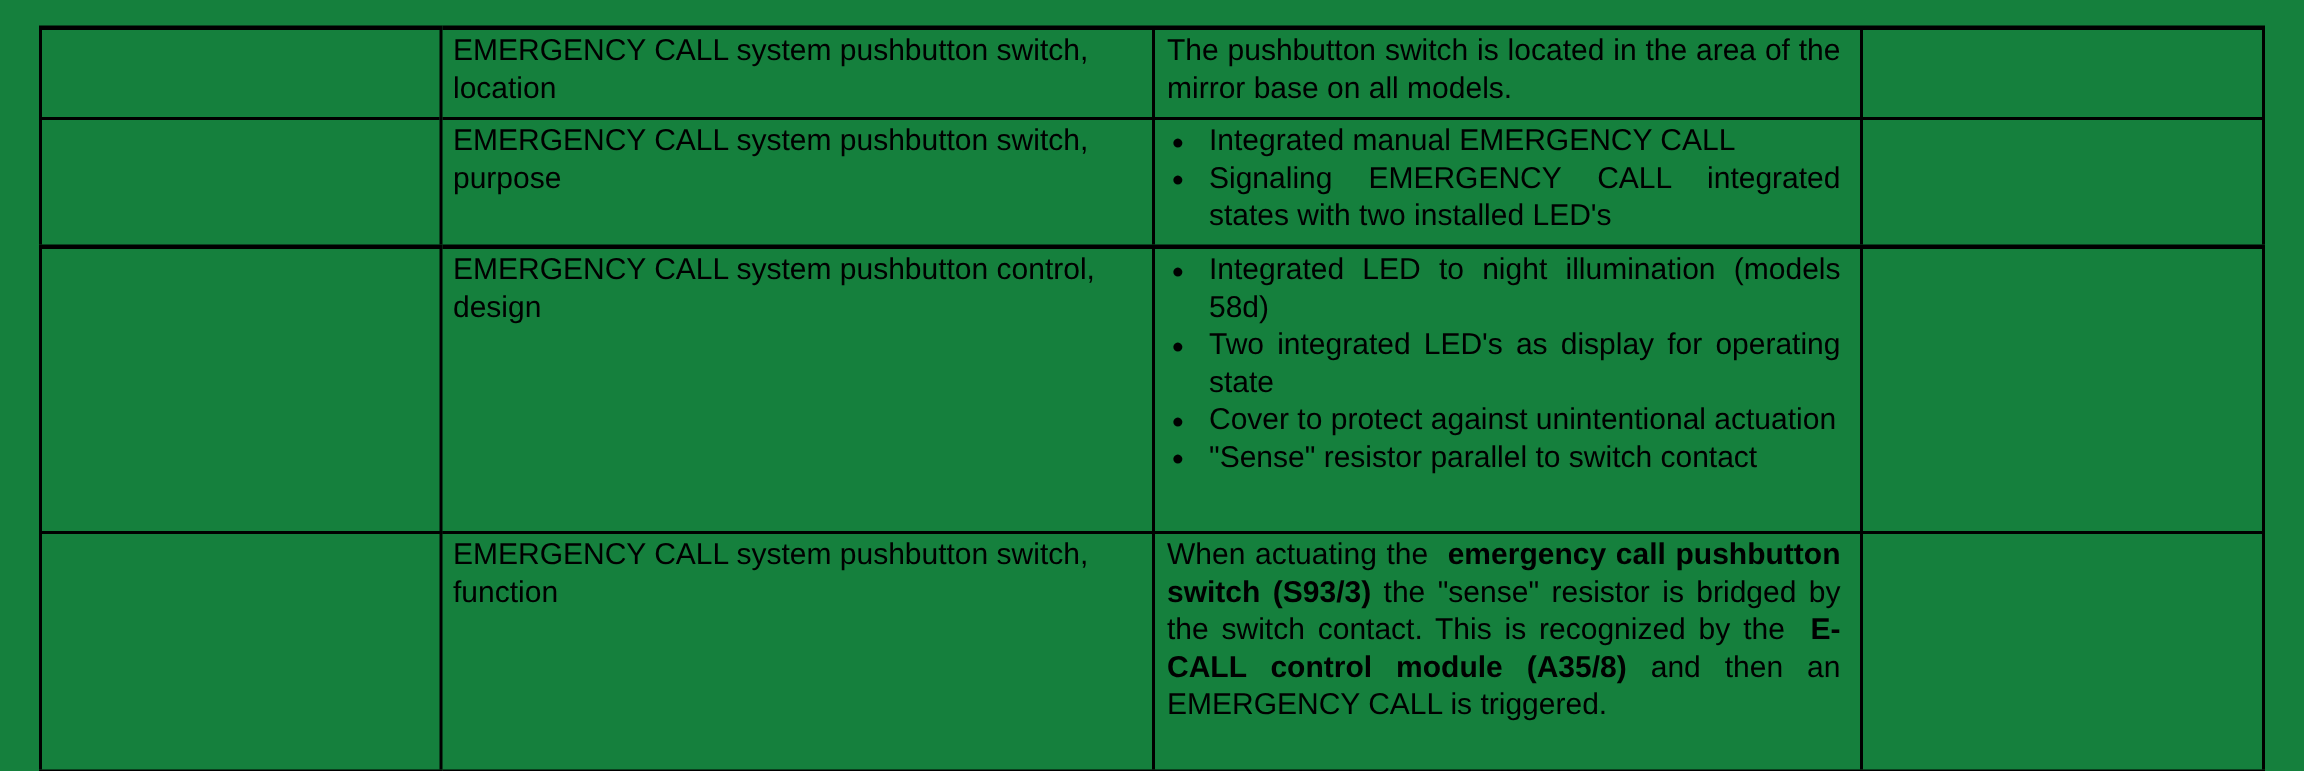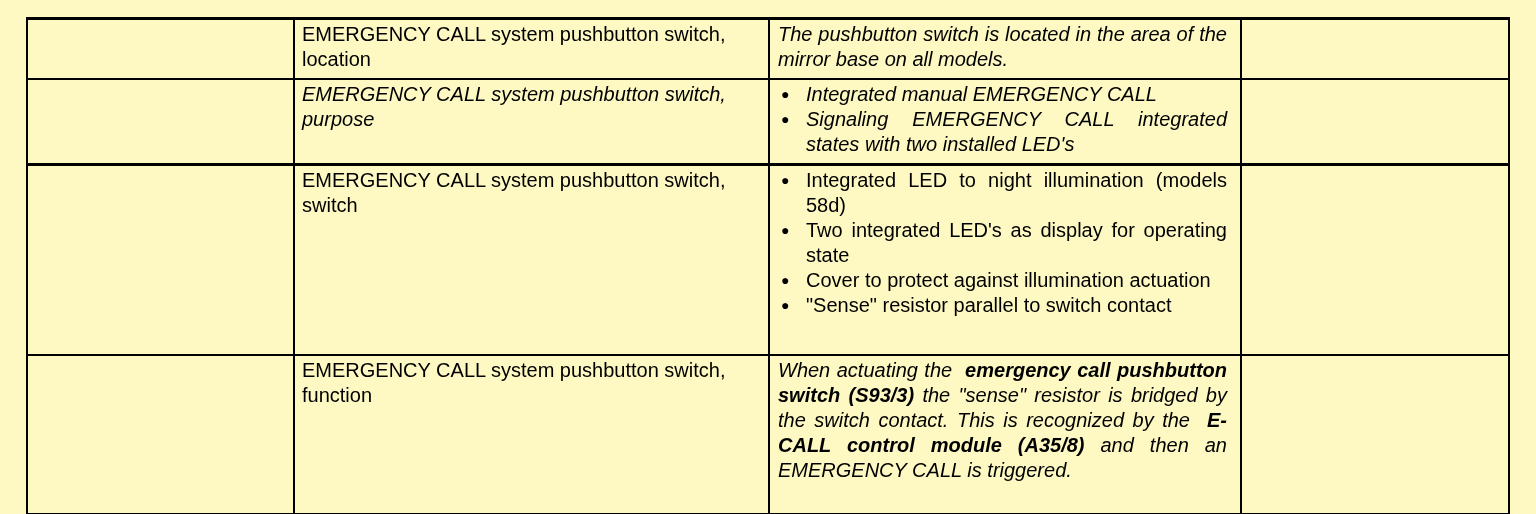--- a/index.html
+++ b/index.html
@@ -11,21 +11,21 @@
     width: 1536px;
     height: 514px;
     overflow: hidden;
     font-family: "Liberation Sans", sans-serif;
     color: #000000;
   }
   .page {
     position: relative;
     width: 1536px;
     height: 514px;
-    background: #fef9c3;
+    background: #15803d;
   }
   table.spec-table {
     position: absolute;
     left: 26px;
     top: 17px;
     width: 1482px;
     table-layout: fixed;
     border-collapse: collapse;
     border: 2px solid #000;
     border-top-width: 3px;
@@ -36,34 +36,33 @@
   col.c3 { width: 472px; }
   col.c4 { width: 268px; }
   td {
     border: 2px solid #000;
     vertical-align: top;
     font-size: 20px;
     line-height: 25px;
     overflow: hidden;
   }
   tr.r1 td { border-top-width: 3px; border-bottom-width: 1px; height: 54px; }
-  tr.r2 td { border-bottom-width: 3px; height: 79px; font-style: italic; }
+  tr.r2 td { border-bottom-width: 3px; height: 79px; }
   tr.r3 td { border-bottom-width: 2px; height: 184px; }
   tr.r4 td { border-bottom-width: 3px; height: 153px; }
   td.item-cell {
     padding: 2px 34px 2px 7px;
     text-align: left;
   }
   td.desc-cell {
     padding: 2px 13px 2px 8px;
   }
   td.empty-cell { padding: 2px; }
   .para {
     text-align: justify;
-    font-style: italic;
   }
   .bullet-item {
     display: flex;
     align-items: flex-start;
   }
   .bullet-glyph {
     flex: 0 0 28px;
     font-size: 14px;
     line-height: 25px;
     padding-left: 3px;
@@ -112,35 +111,35 @@
                 <span class="bullet-glyph">●</span>
                 <span class="bullet-text">Signaling EMERGENCY CALL integrated states with two installed LED's</span>
               </div>
             </div>
           </td>
           <td class="empty-cell"></td>
         </tr>
         <tr class="row r3">
           <td class="empty-cell"></td>
           <td class="item-cell">
-            <div class="item-label">EMERGENCY CALL system pushbutton switch, switch</div>
+            <div class="item-label">EMERGENCY CALL system pushbutton control, design</div>
           </td>
           <td class="desc-cell">
             <div class="bullets">
               <div class="bullet-item">
                 <span class="bullet-glyph">●</span>
                 <span class="bullet-text">Integrated LED to night illumination (models 58d)</span>
               </div>
               <div class="bullet-item">
                 <span class="bullet-glyph">●</span>
                 <span class="bullet-text">Two integrated LED's as display for operating state</span>
               </div>
               <div class="bullet-item">
                 <span class="bullet-glyph">●</span>
-                <span class="bullet-text">Cover to protect against illumination actuation</span>
+                <span class="bullet-text">Cover to protect against unintentional actuation</span>
               </div>
               <div class="bullet-item">
                 <span class="bullet-glyph">●</span>
                 <span class="bullet-text">"Sense" resistor parallel to switch contact</span>
               </div>
             </div>
           </td>
           <td class="empty-cell"></td>
         </tr>
         <tr class="row r4">

